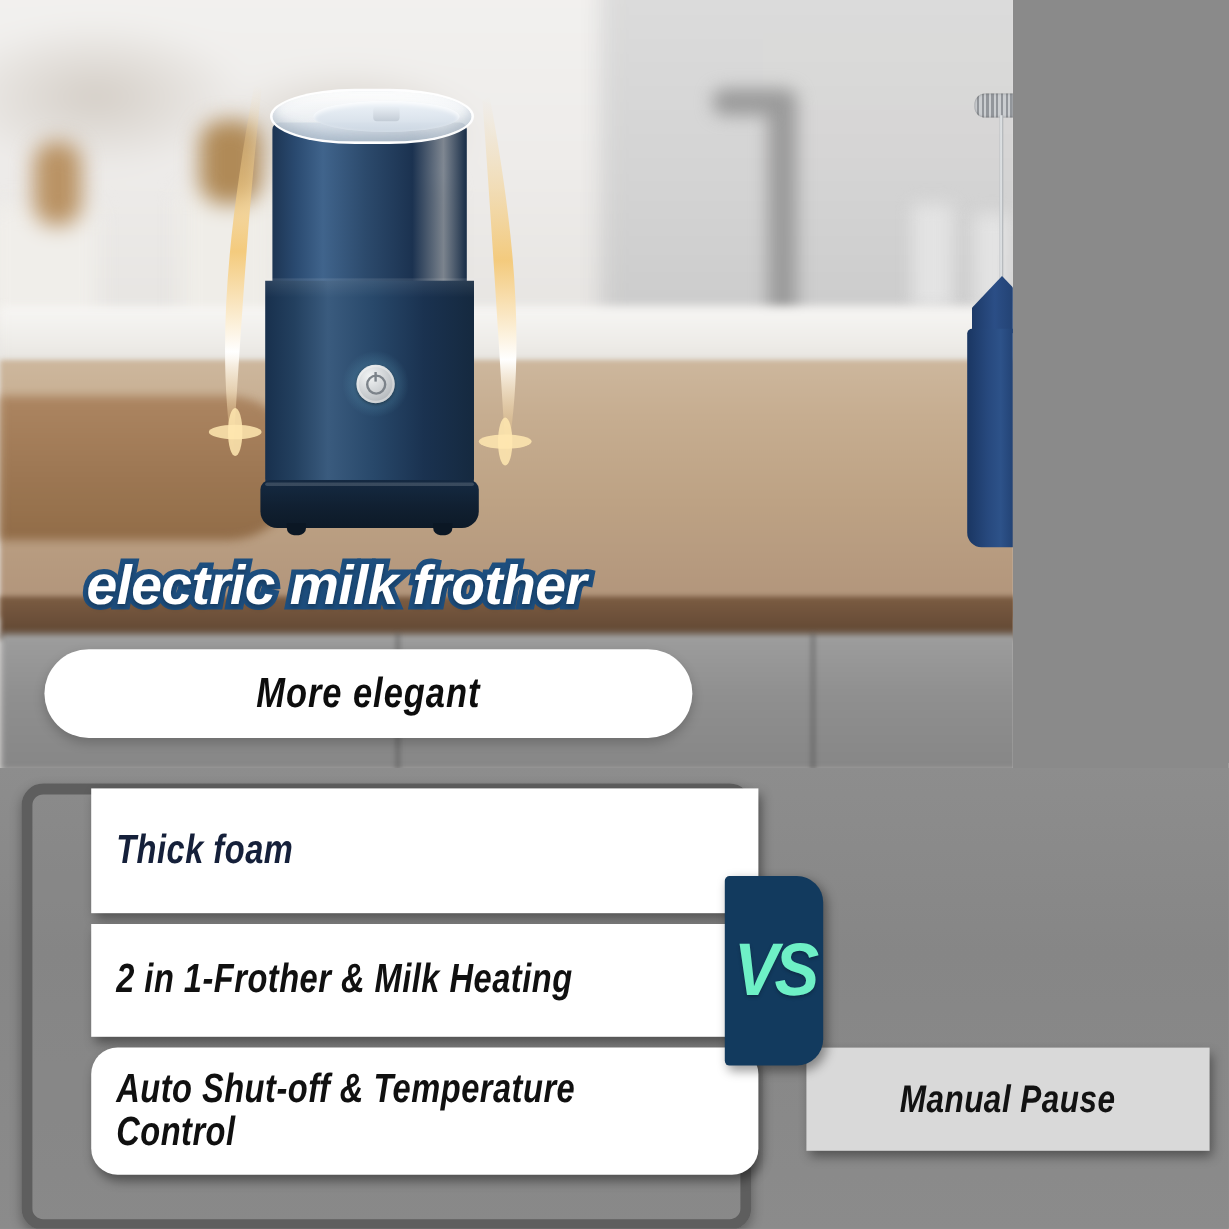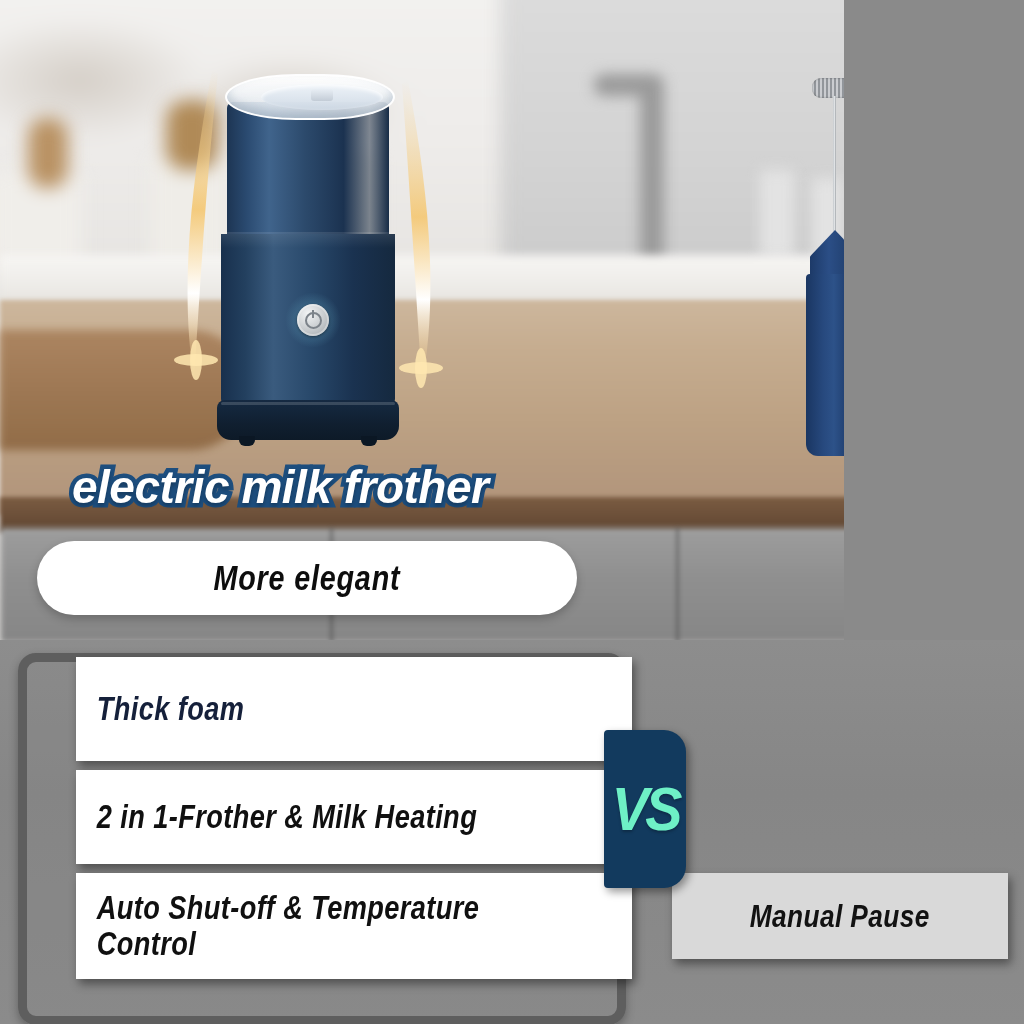--- a/index.html
+++ b/index.html
@@ -209,21 +209,21 @@
   .row-left{background:#ffffff;left:32px;width:556px;margin-left:44px;}
   .row-left span{
     font-style:italic;font-weight:700;font-size:34px;
     transform:scaleX(.80);transform-origin:left center;
     white-space:pre-wrap;line-height:1.05;letter-spacing:.5px;
   }
   .rl1{top:657px;height:104px;}
   .rl1 span{color:#15203a;}
   .rl2{top:770px;height:94px;}
   .rl2 span{color:#101010;}
-  .rl3{top:873px;height:106px;}
+  .rl3{top:873px;height:106px;border-radius:22px;}
   .rl3 span{color:#101010;}
   .row-left .pad{padding-left:26px;}
 
   .row-right{
     background:#d9d9d9;left:672px;width:336px;justify-content:center;
   }
   .row-right span{
     font-style:italic;font-weight:700;font-size:32px;
     transform:scaleX(.82);letter-spacing:.5px;white-space:nowrap;
   }

